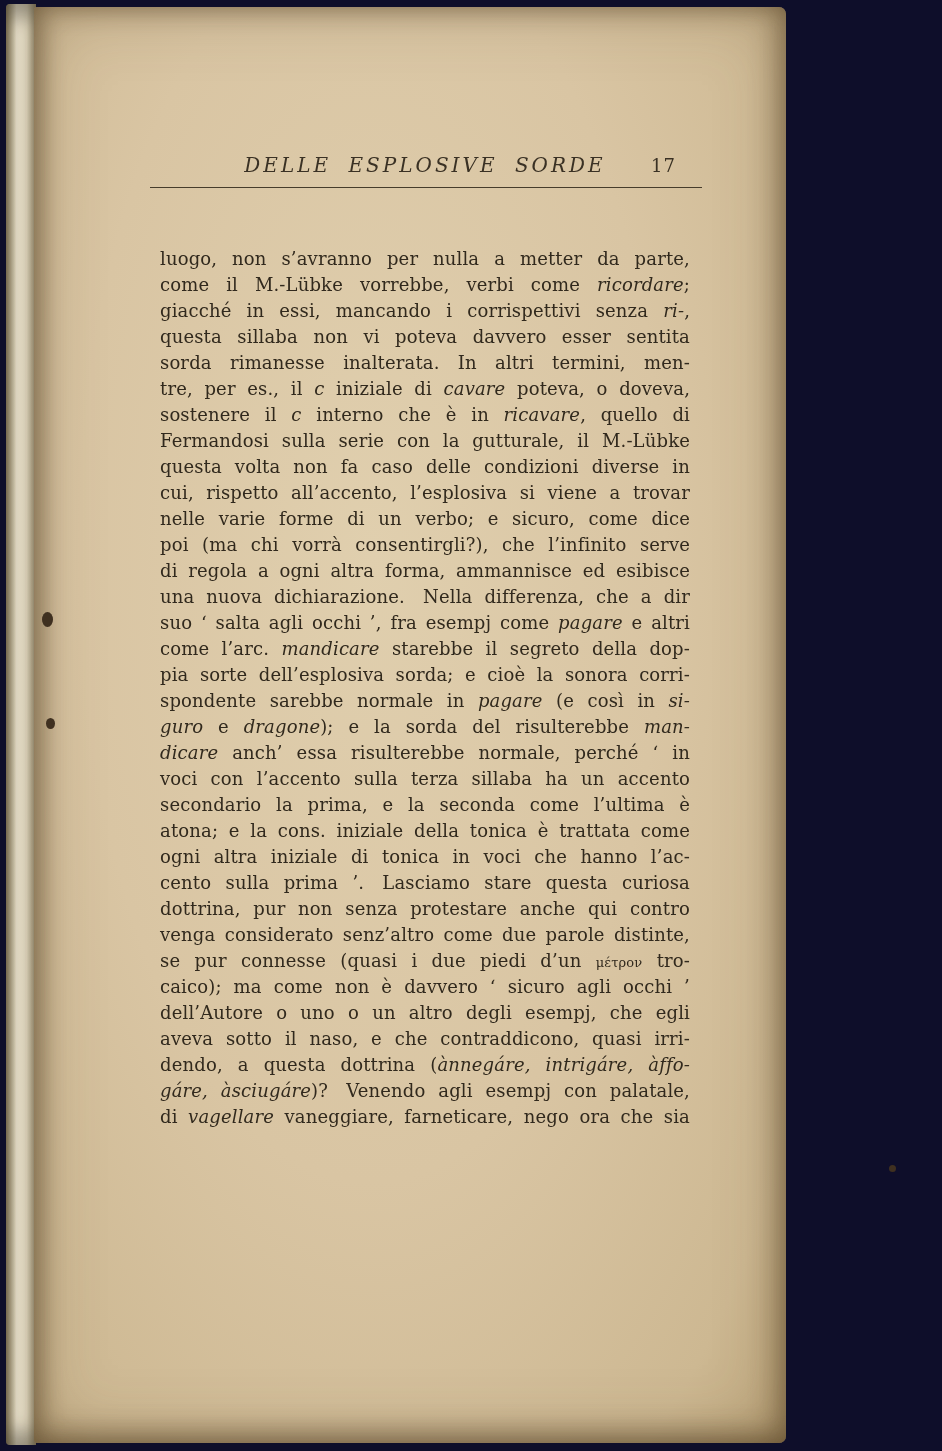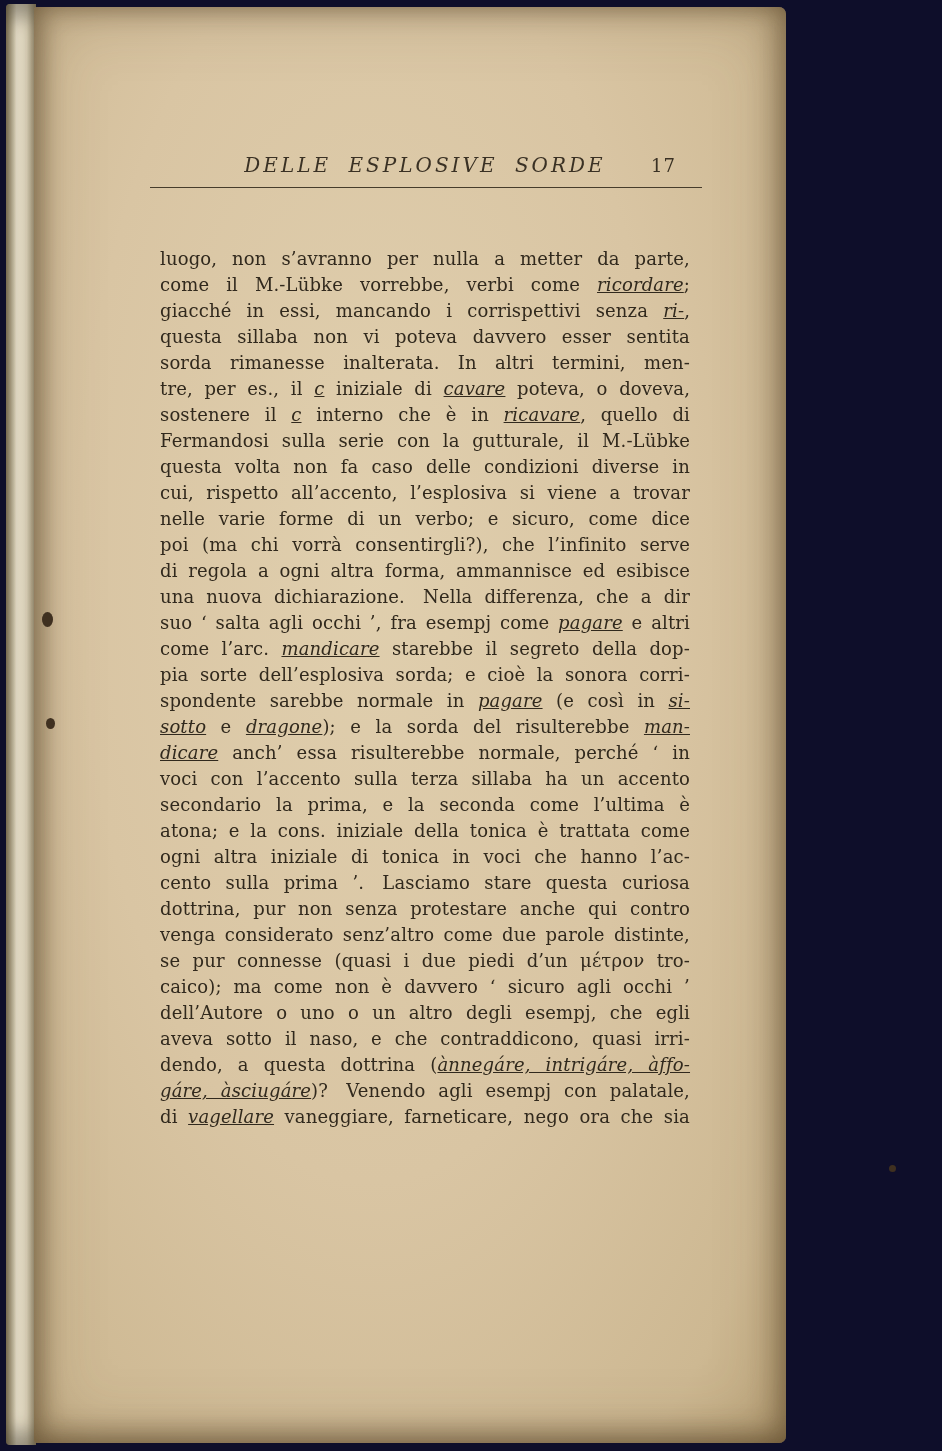--- a/index.html
+++ b/index.html
@@ -53,22 +53,22 @@
     font-size:18px; line-height:26px; color:#31291d;
     letter-spacing:.15px;
     margin-top:46px;
   }
   .line {
     text-align:justify;
     -moz-text-align-last:justify;
     text-align-last:justify;
     height:26px; overflow:visible;
   }
-  .it { font-style:italic;text-decoration:underline; }
-  .gr { font-size:18px; }
+  .it { font-style:italic; }
+  .gr { font-size:13px; }
 
   .speck { position:absolute; background:#3f3020; border-radius:50%; filter:blur(.4px); }
   .speck1 { left:42px; top:612px; width:11px; height:15px; }
   .speck2 { left:46px; top:718px; width:9px; height:11px; }
   .speck3 { left:889px; top:1165px; width:7px; height:7px; }
 </style>
 </head>
 <body>
 
 <div class="scene">
@@ -92,21 +92,21 @@
         <div class="line"><span>questa volta non fa caso delle condizioni diverse in</span></div>
         <div class="line"><span>cui, rispetto all’accento, l’esplosiva si viene a trovar</span></div>
         <div class="line"><span>nelle varie forme di un verbo; e sicuro, come dice</span></div>
         <div class="line"><span>poi (ma chi vorrà consentirgli?), che l’infinito serve</span></div>
         <div class="line"><span>di regola a ogni altra forma, ammannisce ed esibisce</span></div>
         <div class="line"><span>una nuova dichiarazione. Nella differenza, che a dir</span></div>
         <div class="line"><span>suo ‘ salta agli occhi ’, fra esempj come </span><span class="it">pagare</span><span> e altri</span></div>
         <div class="line"><span>come l’arc. </span><span class="it">mandicare</span><span> starebbe il segreto della dop-</span></div>
         <div class="line"><span>pia sorte dell’esplosiva sorda; e cioè la sonora corri-</span></div>
         <div class="line"><span>spondente sarebbe normale in </span><span class="it">pagare</span><span> (e così in </span><span class="it">si-</span></div>
-        <div class="line"><span class="it">sotto</span><span> e </span><span class="it">dragone</span><span>); e la sorda del risulterebbe </span><span class="it">man-</span></div>
+        <div class="line"><span class="it">guro</span><span> e </span><span class="it">dragone</span><span>); e la sorda del risulterebbe </span><span class="it">man-</span></div>
         <div class="line"><span class="it">dicare</span><span> anch’ essa risulterebbe normale, perché ‘ in</span></div>
         <div class="line"><span>voci con l’accento sulla terza sillaba ha un accento</span></div>
         <div class="line"><span>secondario la prima, e la seconda come l’ultima è</span></div>
         <div class="line"><span>atona; e la cons. iniziale della tonica è trattata come</span></div>
         <div class="line"><span>ogni altra iniziale di tonica in voci che hanno l’ac-</span></div>
         <div class="line"><span>cento sulla prima ’. Lasciamo stare questa curiosa</span></div>
         <div class="line"><span>dottrina, pur non senza protestare anche qui contro</span></div>
         <div class="line"><span>venga considerato senz’altro come due parole distinte,</span></div>
         <div class="line"><span>se pur connesse (quasi i due piedi d’un </span><span class="gr">μέτρον</span><span> tro-</span></div>
         <div class="line"><span>caico); ma come non è davvero ‘ sicuro agli occhi ’</span></div>

